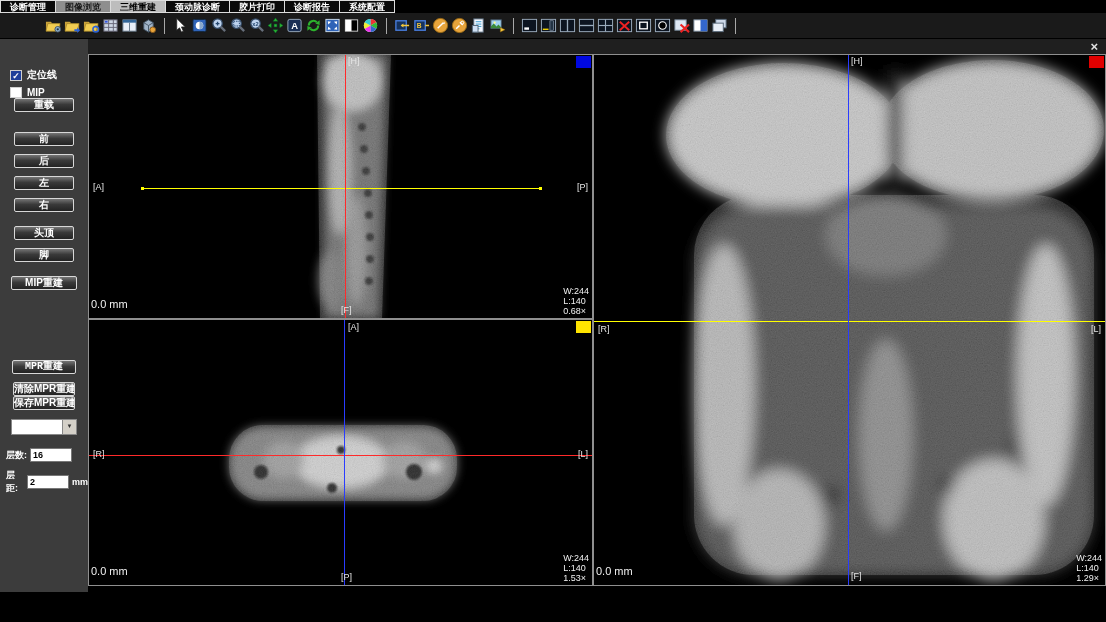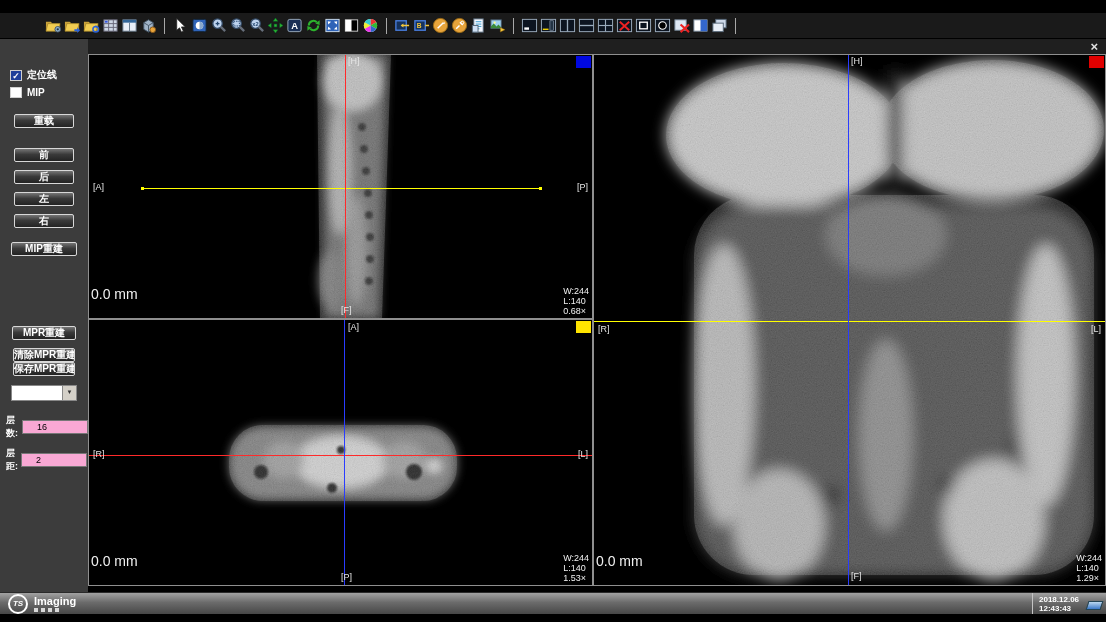--- a/index.html
+++ b/index.html
@@ -30,47 +30,47 @@
   #sb-checks{padding-top:24px;}
   .cb{display:flex;align-items:center;gap:5px;margin:5px 0 0 10px;color:#fff;font-size:10px;font-weight:bold;cursor:pointer;}
   .cb .box{width:12px;height:11px;background:#fff;border:1px solid #cfcfcf;font-size:9px;line-height:11px;
            text-align:center;color:#fff;box-sizing:border-box;}
   .cb .box.checked{background:#20409a;}
   .sbtn{display:block;margin:8px auto 0;width:60px;height:14px;padding:0;
         background:linear-gradient(#757575,#3a3a3a 45%,#232323);border:1px solid #d8d8d8;border-radius:2px;
         color:#fff;font-size:10px;font-weight:bold;line-height:12px;text-align:center;cursor:pointer;
         font-family:inherit;white-space:nowrap;overflow:hidden;}
   .sbtn.w64{width:64px;} .sbtn.w78{width:62px;}
-  #sb-reload{margin-top:16px;}
+  #sb-reload{margin-top:0;}
   #sb-orient .sbtn:first-child{margin-top:20px;}
   #sb-headfoot .sbtn:first-child{margin-top:14px;}
   #sb-miprebuild{margin-top:14px;width:66px;}
-  #sb-mpr .sbtn:first-child{margin-top:70px;}
+  #sb-mpr .sbtn:first-child{margin-top:70px;font-family:Liberation Mono, monospace;}
   #sb-mpr .sbtn:nth-child(3){margin-top:0;}
   .sb-select{width:64px;height:14px;background:#fff;border:1px solid #888;margin:9px auto 0;position:relative;cursor:pointer;}
   .sel-arrow{position:absolute;right:0;top:0;width:13px;height:100%;background:#d4d0c8;border-left:1px solid #888;
              font-size:6px;color:#333;text-align:center;line-height:13px;}
   #sb-fields{margin-top:13px;}
   .frow{display:flex;align-items:center;gap:3px;margin:7px 0 0 6px;color:#fff;font-size:9px;font-weight:bold;}
-  .frow input{width:36px;height:12px;border:1px solid #777;background:#f9a8d4;font-size:9px;padding:0 14px;
-              font-family:inherit;box-sizing:content-box;}
+  .frow input{width:36px;height:12px;border:1px solid #777;background:#ffffff;font-size:9px;padding:0 2px;
+              font-family:inherit;box-sizing:content-box;font-weight:bold;}
 
   
   #viewport{position:absolute;left:88px;top:54px;width:1018px;height:532px;background:#000;
             border:1px solid #8f8f8f;box-sizing:border-box;}
   .panel{position:absolute;overflow:hidden;cursor:crosshair;}
   #p-sagittal{left:0;top:0;width:503px;height:263px;}
   #p-axial{left:0;top:265px;width:503px;height:265px;}
   #p-coronal{left:505px;top:0;width:511px;height:530px;}
   #vp-hdiv{position:absolute;left:0;top:263px;width:503px;height:2px;background:#8f8f8f;}
   #vp-vdiv{position:absolute;left:503px;top:0;width:2px;height:530px;background:#8f8f8f;}
   .mri{position:absolute;left:0;top:0;width:100%;height:100%;}
   .olab{position:absolute;color:#e6e6e6;font-size:9px;line-height:9px;z-index:3;}
   .wl{position:absolute;right:3px;bottom:2px;color:#f0f0f0;font-size:9px;text-align:left;line-height:10px;z-index:3;}
-  .mm{position:absolute;left:2px;bottom:16px;color:#f0f0f0;font-size:14px;z-index:3;}
+  .mm{position:absolute;left:2px;bottom:8px;color:#f0f0f0;font-size:11px;z-index:3;}
   .corner{position:absolute;right:1px;top:1px;width:15px;height:12px;z-index:3;}
   .hline{position:absolute;height:1px;z-index:2;cursor:row-resize;}
   .vline{position:absolute;width:1px;z-index:2;cursor:col-resize;}
   .ep{position:absolute;width:3px;height:3px;top:-1px;background:#ffff00;}
   .ep.l{left:-1px;} .ep.r{right:-1px;}
 
   
   #statusbar{position:absolute;left:0;top:592px;width:100%;height:22px;
              background:linear-gradient(#a2a2a2,#6b6b6b 45%,#474747);display:flex;align-items:center;
              border-top:1px solid #2a2a2a;box-sizing:border-box;}
@@ -85,20 +85,29 @@
               color:#fff;font-size:8px;line-height:9px;font-weight:bold;display:flex;flex-direction:column;
               justify-content:center;padding-left:6px;box-sizing:border-box;}
   #date-icon{position:absolute;right:4px;top:8px;width:13px;height:7px;
              background:linear-gradient(#bcd8f0,#3a78c8);transform:skewX(-18deg);border:1px solid #245;}
 </style>
 </head>
 <body>
 
 <div id="app">
 
+  <div id="menubar">
+      <div class="tab">诊断管理</div>
+      <div class="tab dim">图像浏览</div>
+      <div class="tab active">三维重建</div>
+      <div class="tab">颈动脉诊断</div>
+      <div class="tab">胶片打印</div>
+      <div class="tab">诊断报告</div>
+      <div class="tab">系统配置</div>
+    </div>
   <div id="toolbar">
       <div class="tbi">
         <svg viewBox="0 0 18 18">
           <path d="M1 5 h5 l2 2 h8 v8 H1 Z" fill="#caa23a"></path>
           <path d="M3 7 h13 l-2 8 H1 Z" fill="#f2cd52" stroke="#8a6d1c" stroke-width=".6"></path>
           <circle cx="13.5" cy="13" r="3" fill="#8fb0cc" stroke="#456"></circle>
           <circle cx="13.5" cy="13" r="1.2" fill="#234"></circle>
         </svg>
       </div>
       <div class="tbi">
@@ -353,20 +362,24 @@
           <span class="box"></span>
           <span>MIP</span>
         </label>
       </div>
     <button id="sb-reload" class="sbtn">重载</button>
     <div id="sb-orient">
         <button class="sbtn">前</button>
         <button class="sbtn">后</button>
         <button class="sbtn">左</button>
         <button class="sbtn">右</button>
+      </div>
+    <div id="sb-headfoot">
+        <button class="sbtn">头顶</button>
+        <button class="sbtn">脚</button>
       </div>
     <button id="sb-miprebuild" class="sbtn">MIP重建</button>
     <div id="sb-mpr">
         <button class="sbtn w64">MPR重建</button>
         <button class="sbtn w78">清除MPR重建</button>
         <button class="sbtn w78">保存MPR重建</button>
       </div>
     <div class="sb-select">
       <span class="sel-arrow">▼</span>
     </div>
@@ -534,31 +547,14 @@
           <div>1.29×</div>
       </div>
       <span class="mm">0.0 mm</span>
       <div class="corner" style="background:#e00000;"></div>
     </div>
 
     <div id="vp-hdiv"></div>
     <div id="vp-vdiv"></div>
   </div>
 
-  <div id="statusbar">
-    <div id="logo-circle">TS</div>
-    <div id="brand-wrap">
-      <div id="brand-name">Imaging</div>
-      <div class="brand-sub">
-          <i></i>
-          <i></i>
-          <i></i>
-          <i></i>
-        </div>
-    </div>
-    <div id="date-block">
-      <div>2018.12.06</div>
-      <div>12:43:43</div>
-      <div id="date-icon"></div>
-    </div>
-  </div>
 
 </div>
 
 </body></html>

